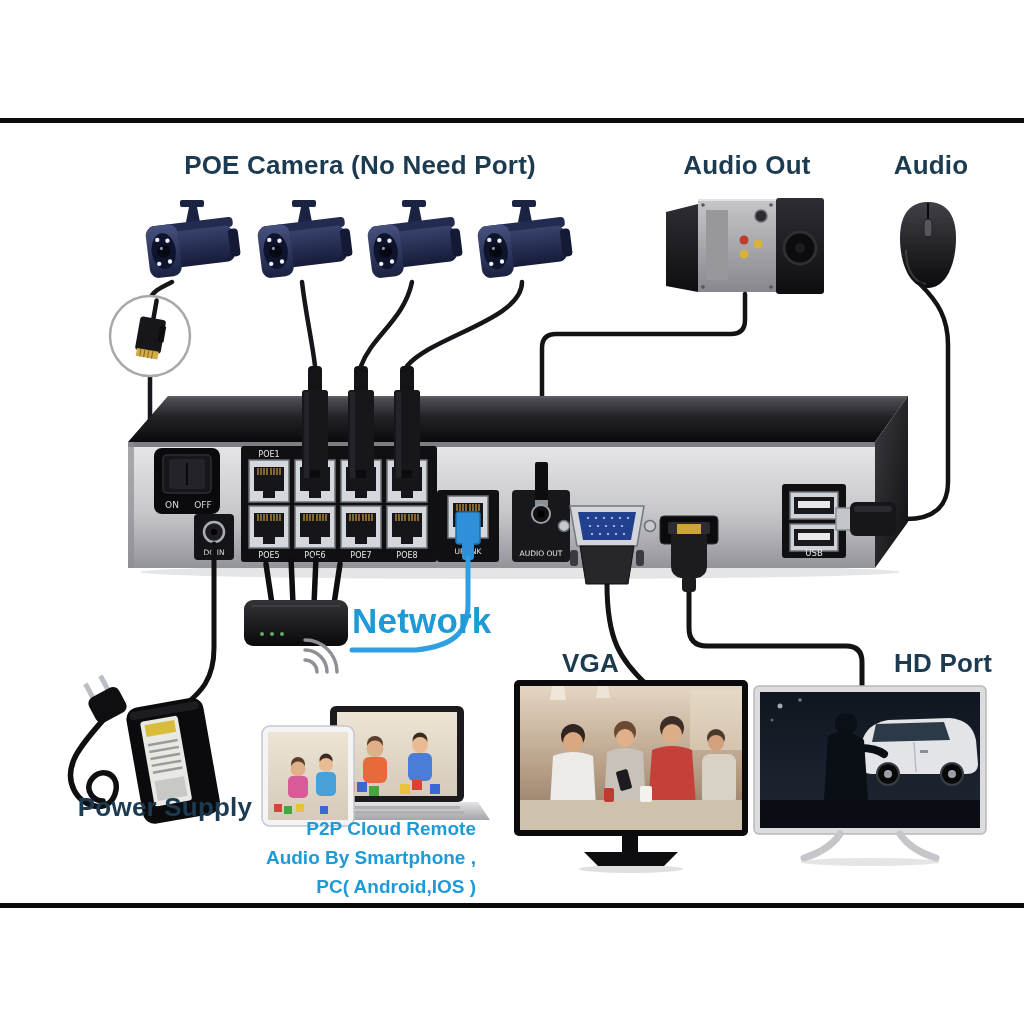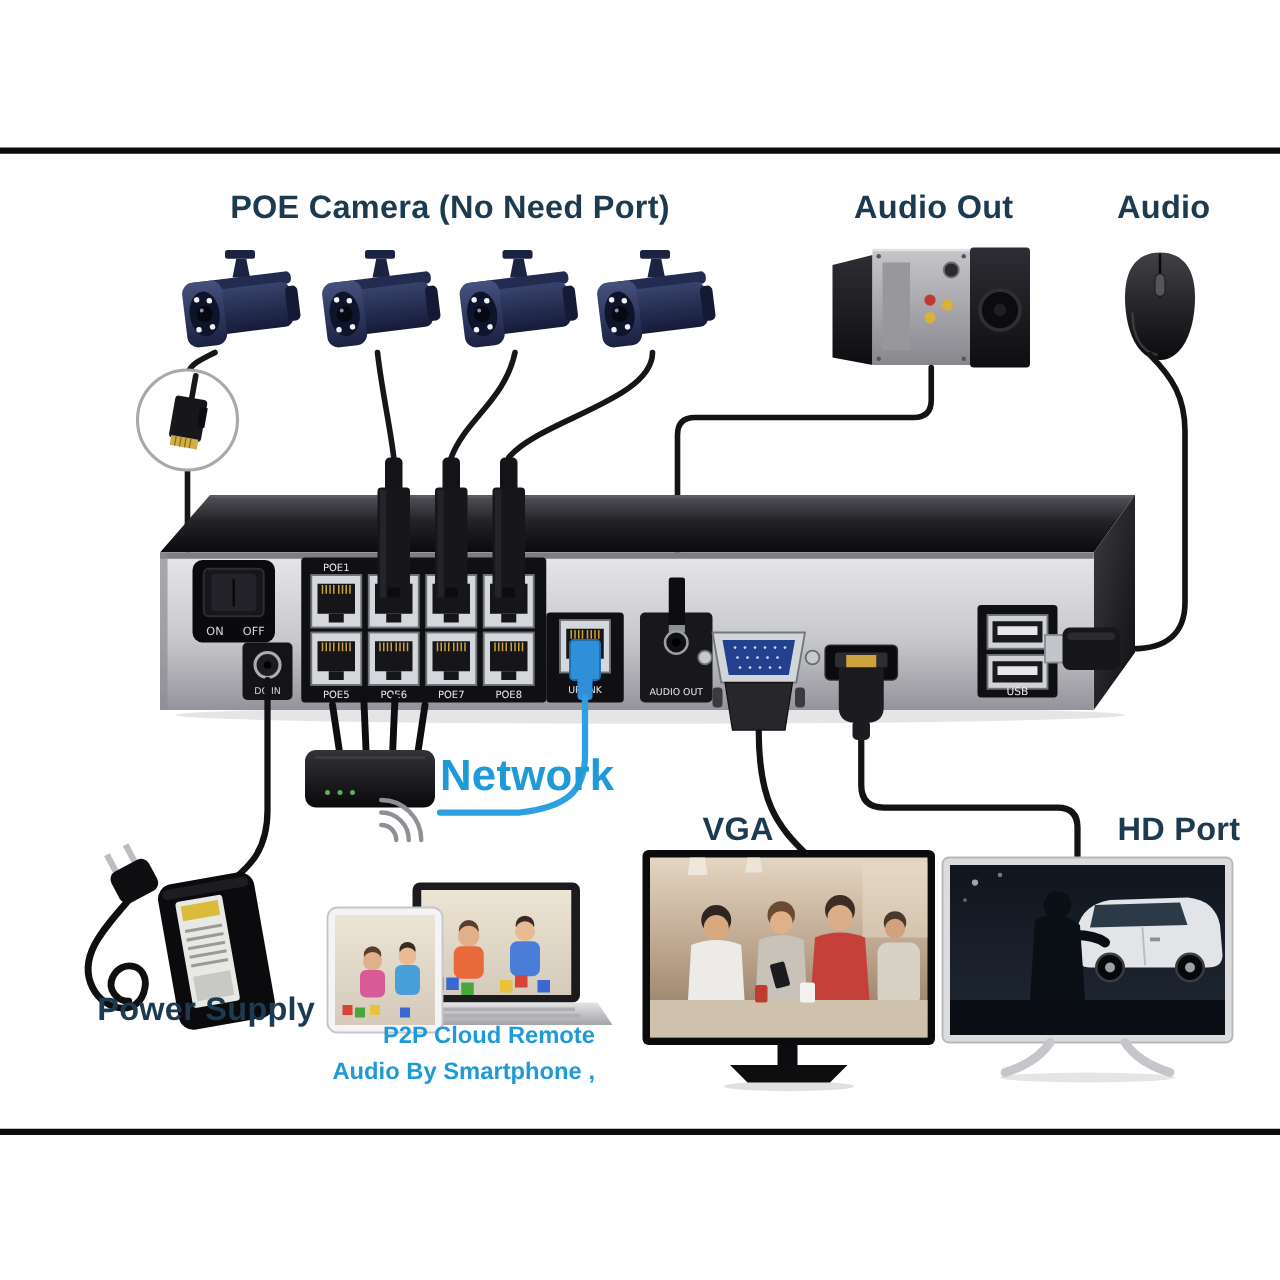--- a/index.html
+++ b/index.html
@@ -440,15 +440,16 @@
   <div class="lbl center" style="left:150px;top:150px;width:420px;">POE Camera (No Need Port)</div>
   <div class="lbl center" style="left:672px;top:150px;width:150px;">Audio Out</div>
   <div class="lbl center" style="left:876px;top:150px;width:110px;">Audio</div>
   <div class="lbl blue" style="left:352px;top:601px;font-size:35px;">Network</div>
   <div class="lbl" style="left:518px;top:648px;margin-left:44px;">VGA</div>
   <div class="lbl" style="left:866px;top:648px;margin-left:28px;">HD Port</div>
   <div class="lbl center" style="left:28px;top:792px;width:190px;margin-left:42px;">Power Supply</div>
   <div class="p2p" style="left:248px;top:814px;width:228px;">
     <div>P2P Cloud Remote</div>
     <div>Audio By Smartphone ,</div>
+    <div>PC( Android,IOS )</div>
   </div>
 
 </div>
 
 </body></html>

